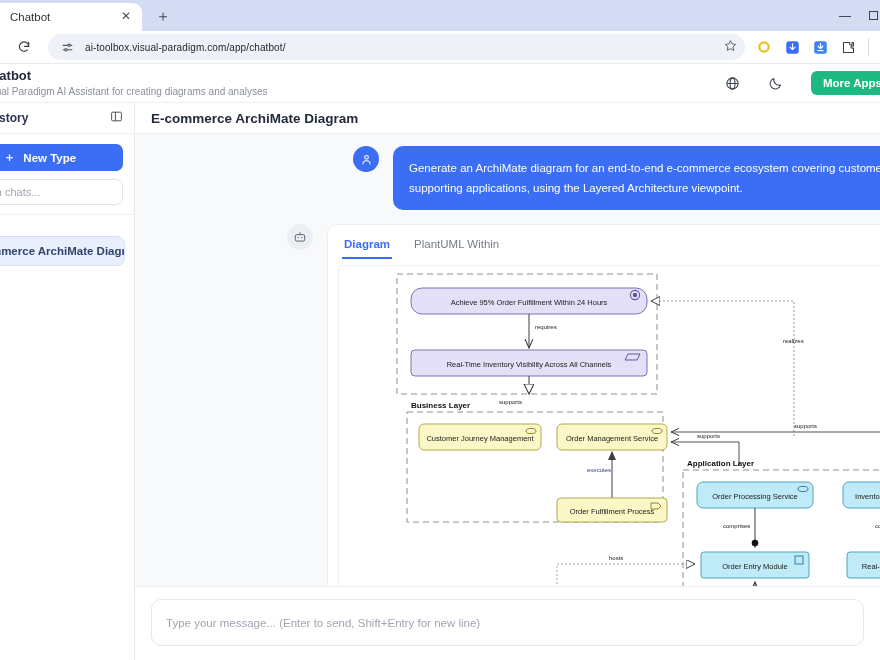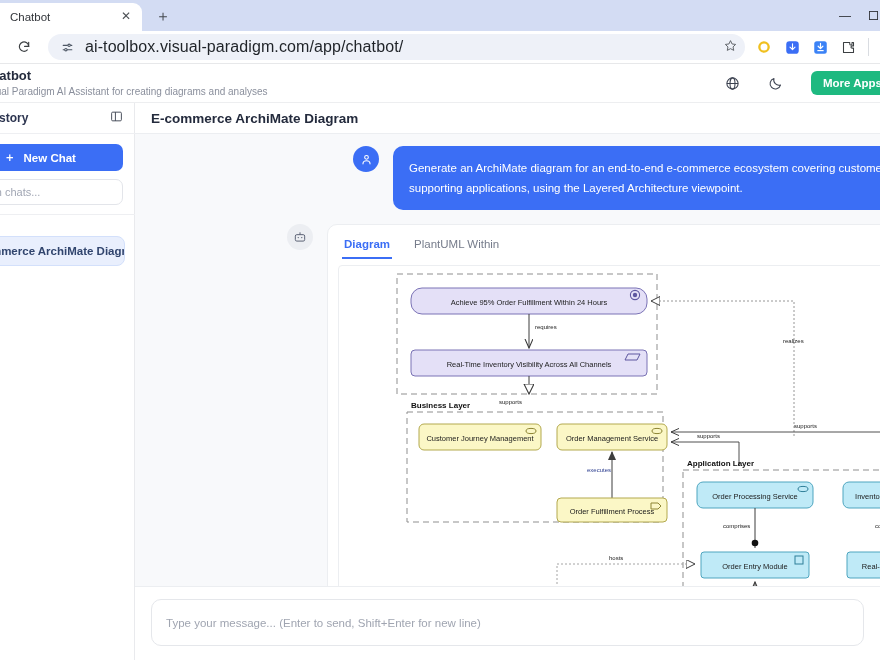--- a/index.html
+++ b/index.html
@@ -75,21 +75,21 @@
     height: 26px;
     background: #eef1f8;
     border-radius: 13px;
     display: flex;
     align-items: center;
     padding: 0 10px;
     margin: 0 8px 0 10px;
     position: relative;
   }
   .omni-icon { width: 18px; height: 18px; display: flex; align-items: center; justify-content: center; color: #4b5563; }
-  .omni-url { font-size: 16px; color: #1f2328; margin-left: 9px; letter-spacing: .1px; }
+  .omni-url { font-size: 10px; color: #1f2328; margin-left: 9px; letter-spacing: .1px; }
   .star { position: absolute; right: 8px; color: #5f6368; font-size: 12px; }
   .tbicons { display: flex; align-items: center; gap: 6px; padding-right: 2px; }
   .tbicon { width: 22px; height: 22px; display: flex; align-items: center; justify-content: center; }
   .divline { width: 1px; height: 18px; background: #d9dce1; margin: 0 3px; }
 
   
   .app { flex: 1; display: flex; flex-direction: column; min-height: 0; background: #fff; }
 
   .apphdr {
     height: 39px;
@@ -307,21 +307,21 @@
             <span class="sb-head-title">Chat History</span>
             <span>
               <svg width="13" height="13" viewBox="0 0 24 24" fill="none" stroke="#3c4250" stroke-width="1.7">
                 <rect x="3" y="4" width="18" height="16" rx="2"></rect>
                   <line x1="10" y1="4" x2="10" y2="20"></line>
               </svg>
             </span>
           </div>
           <div class="sb-newchat">
             <span>＋</span>
-            <span>New Chat</span>
+            <span>New Type</span>
           </div>
           <div class="sb-search">
             <span>Search chats...</span>
           </div>
           <div class="sb-sep"></div>
           <div class="sb-group">Today</div>
           <div class="sb-item">E-commerce ArchiMate Diagram</div>
         </div>
       </div>
 
@@ -463,19 +463,19 @@
                   </svg>
                 </div>
 
               </div>
             </div>
           </div>
         </div>
 
         <div class="composer">
           <div class="composer-box">
-            <span>Type your message... (Enter to send, Shift+Enter for new line)</span>
+            <span>Type your message... (Enter to send, Shift+Entry for new line)</span>
           </div>
         </div>
       </div>
     </div>
   </div>
 </div>
 
 </body></html>

